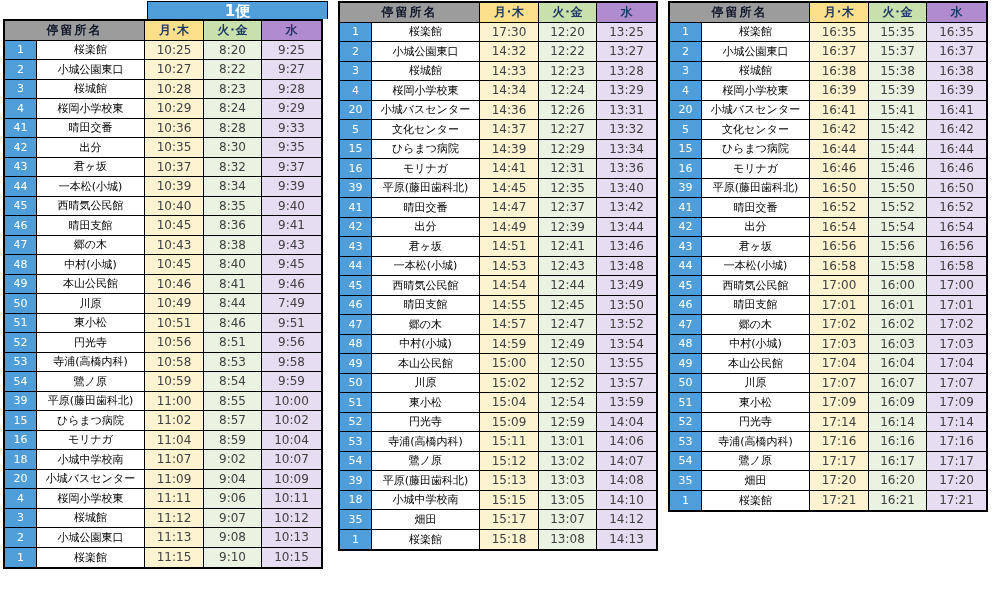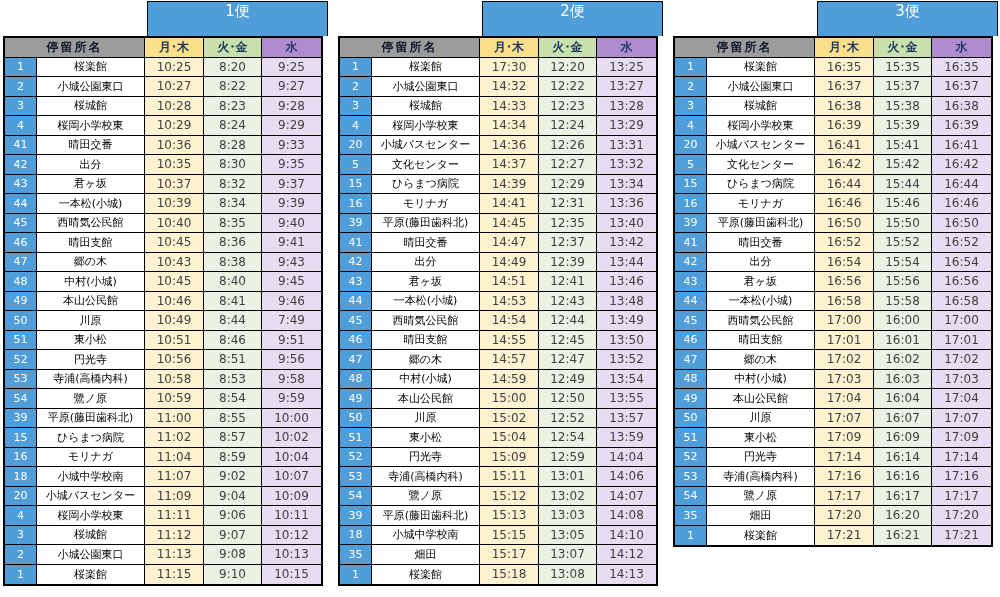--- a/index.html
+++ b/index.html
@@ -7,24 +7,24 @@
   body {
     width: 1000px; height: 597px; overflow: hidden;
     font-family: "DejaVu Sans", "Liberation Sans", sans-serif;
   }
   .boards {
     display: flex; align-items: flex-start;
     gap: 10px; padding: 1px 0 0 3px;
   }
   .board { flex: 0 0 auto; }
   .title {
-    width: 181px; height: 35px; margin-left: 144px;
+    width: 181px; height: 18px; margin-left: 144px;
     background: var(--header-blue, #4f9ed9);
     border: 1px solid #000; border-bottom: none;
-    color: #ffffff; font-weight: normal; font-size: 15px;
+    color: #ffffff; font-weight: bold; font-size: 15px;
     text-align: center; line-height: 18px;
   }
   table.tt {
     border-collapse: separate; border-spacing: 0;
     table-layout: fixed;
     border: 2px solid #000;
   }
   table.tt th, table.tt td {
     padding: 0; height: 19.5px;
     border-right: 1px solid #000; border-bottom: 1px solid #000;
@@ -293,21 +293,20 @@
     <td class="name">桜楽館</td>
     <td class="t mon">11:15</td>
     <td class="t tue">9:10</td>
     <td class="t wed">10:15</td>
   </tr>
 </tbody>
     </table>
   </section>
 
   <section class="board">
-    <div class="title">2便</div>
     <table class="tt">
       <colgroup>
         <col style="width:32px">
           <col style="width:108px">
         <col style="width:59px">
           <col style="width:58px">
           <col style="width:59px">
       </colgroup>
       <thead>
         <tr>
@@ -531,21 +530,20 @@
     <td class="name">桜楽館</td>
     <td class="t mon">15:18</td>
     <td class="t tue">13:08</td>
     <td class="t wed">14:13</td>
   </tr>
 </tbody>
     </table>
   </section>
 
   <section class="board">
-    <div class="title">3便</div>
     <table class="tt">
       <colgroup>
         <col style="width:32px">
           <col style="width:108px">
         <col style="width:59px">
           <col style="width:58px">
           <col style="width:59px">
       </colgroup>
       <thead>
         <tr>

